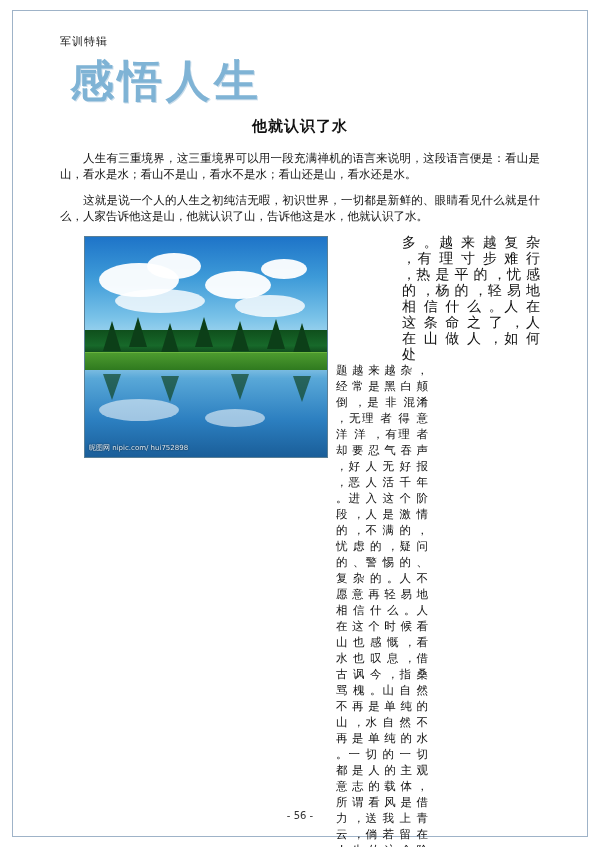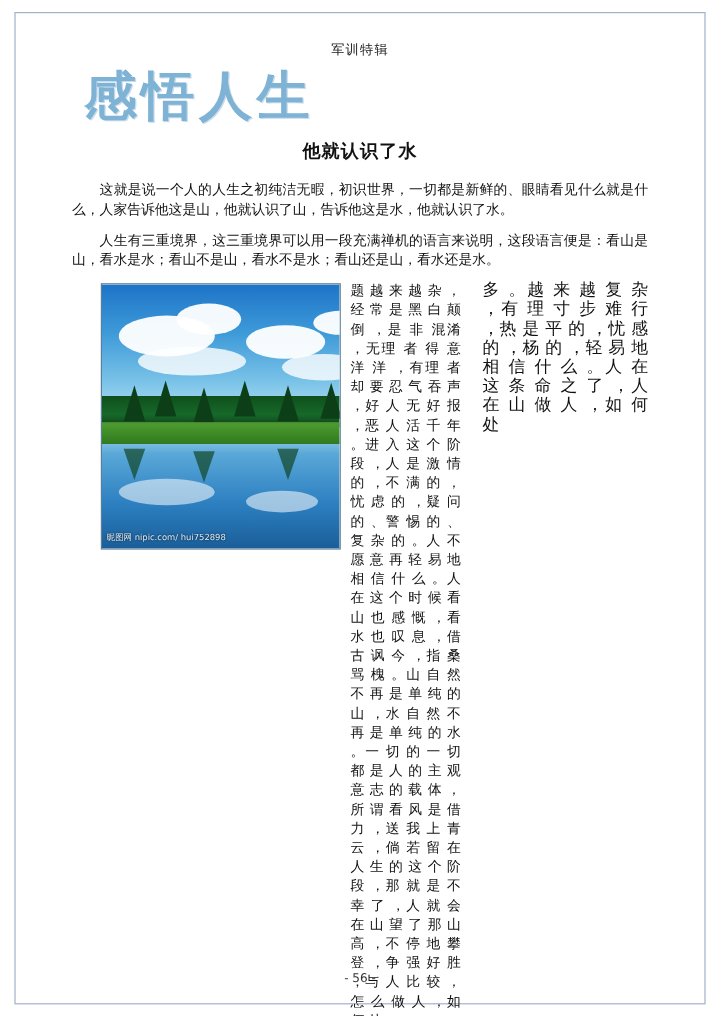--- a/index.html
+++ b/index.html
@@ -31,21 +31,20 @@
     border: 1px solid #9fb3c8;
     box-sizing: border-box;
   }
   .content {
     position: absolute;
     left: 60px;
     top: 34px;
     width: 480px;
   }
   .kicker {
-    text-align: center;
     font-size: 11px;
     color: #1a1a1a;
     font-family: "DejaVu Sans", "Liberation Sans", sans-serif;
     letter-spacing: 1px;
     margin-bottom: 8px;
   }
   .main-title {
     font-size: 44px;
     font-weight: bold;
     color: #7fb3d5;
@@ -71,21 +70,21 @@
     margin: 0 0 10px 0;
     text-indent: 2em;
     font-family: "DejaVu Sans", "Liberation Sans", sans-serif;
   }
   .figure-wrap {
     position: relative;
     overflow: hidden;
   }
   .float-fig {
     float: left;
-    width: 200px;
+    width: 244px;
     height: 222px;
     margin: 2px 8px 4px 24px;
     position: relative;
     border: 1px solid #5a7f96;
     box-sizing: border-box;
     overflow: hidden;
   }
   .sky {
     position: absolute;
     left: 0; top: 0; right: 0;
@@ -204,22 +203,22 @@
   <div class="border-frame"></div>
 
   <div class="content">
 
     <div class="kicker">军训特辑</div>
 
     <div class="main-title">感悟人生</div>
 
     <div class="subtitle">他就认识了水</div>
 
+    <p class="body">人生有三重境界，这三重境界可以用一段充满禅机的语言来说明，这段语言便是：看山是山，看水是水；看山不是山，看水不是水；看山还是山，看水还是水。</p>
     <p class="body">这就是说一个人的人生之初纯洁无暇，初识世界，一切都是新鲜的、眼睛看见什么就是什么，人家告诉他这是山，他就认识了山，告诉他这是水，他就认识了水。</p>
-    <p class="body">人生有三重境界，这三重境界可以用一段充满禅机的语言来说明，这段语言便是：看山是山，看水是水；看山不是山，看水不是水；看山还是山，看水还是水。</p>
 
 
     <div class="figure-wrap clearfix">
 
       <div class="float-fig">
         <div class="sky"></div>
         <div class="water"></div>
 
         <div class="cloud c1"></div>
         <div class="cloud c2"></div>

